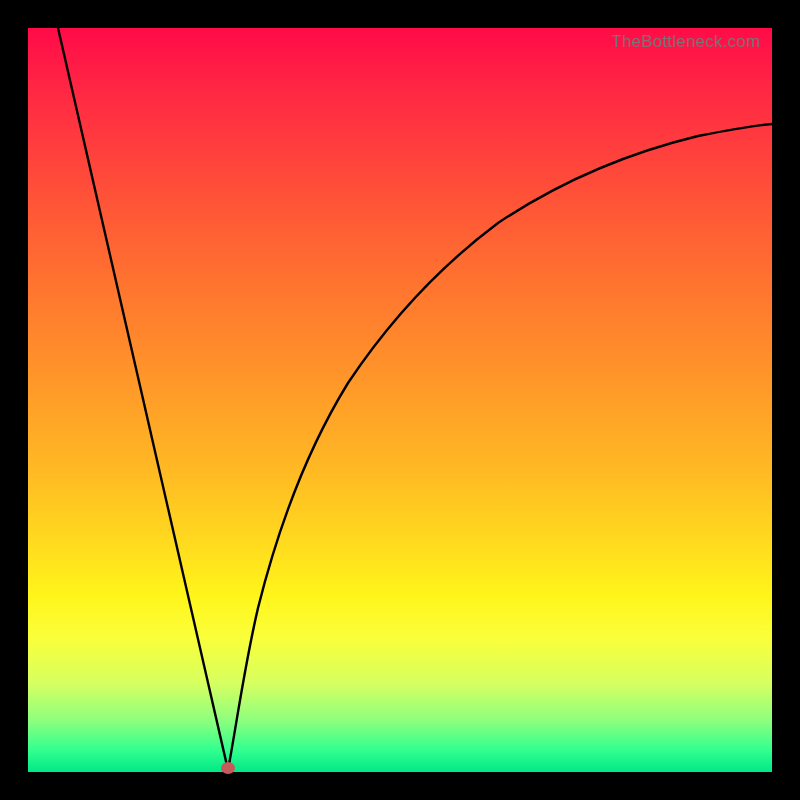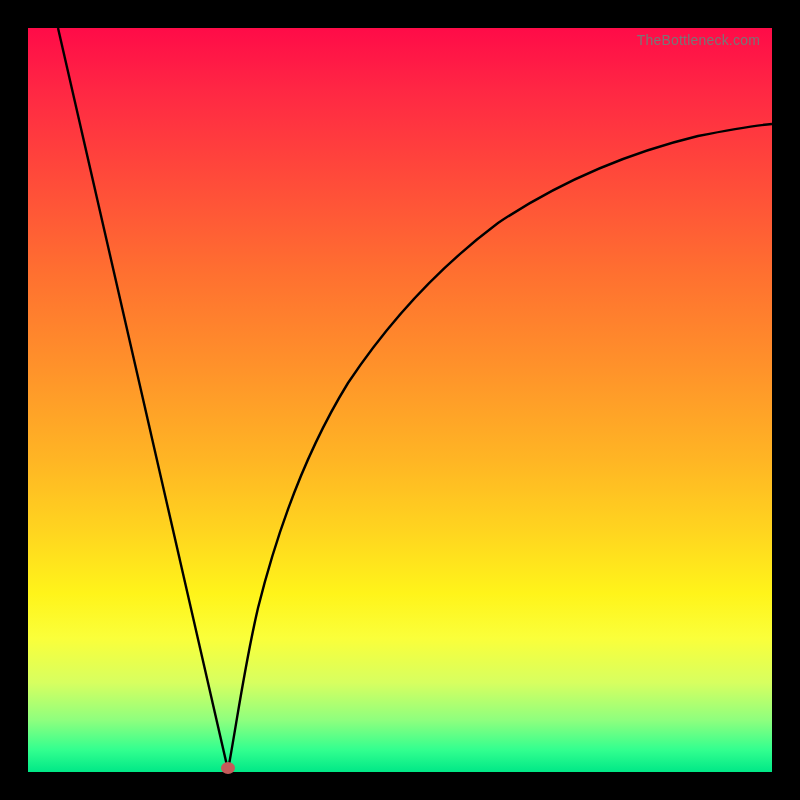--- a/index.html
+++ b/index.html
@@ -39,21 +39,21 @@
       #8fff7e 93%,
       #33ff8f 97%,
       #00e887 100%
     );
   }
   .watermark {
     position: absolute;
     top: 4px;
     right: 12px;
     color: #777;
-    font-size: 14px;
+    font-size: 17px;
     font-weight: 500;
     letter-spacing: 0.2px;
     user-select: none;
   }
   svg.curve {
     position: absolute;
     left: 0;
     top: 0;
     width: 744px;
     height: 744px;

